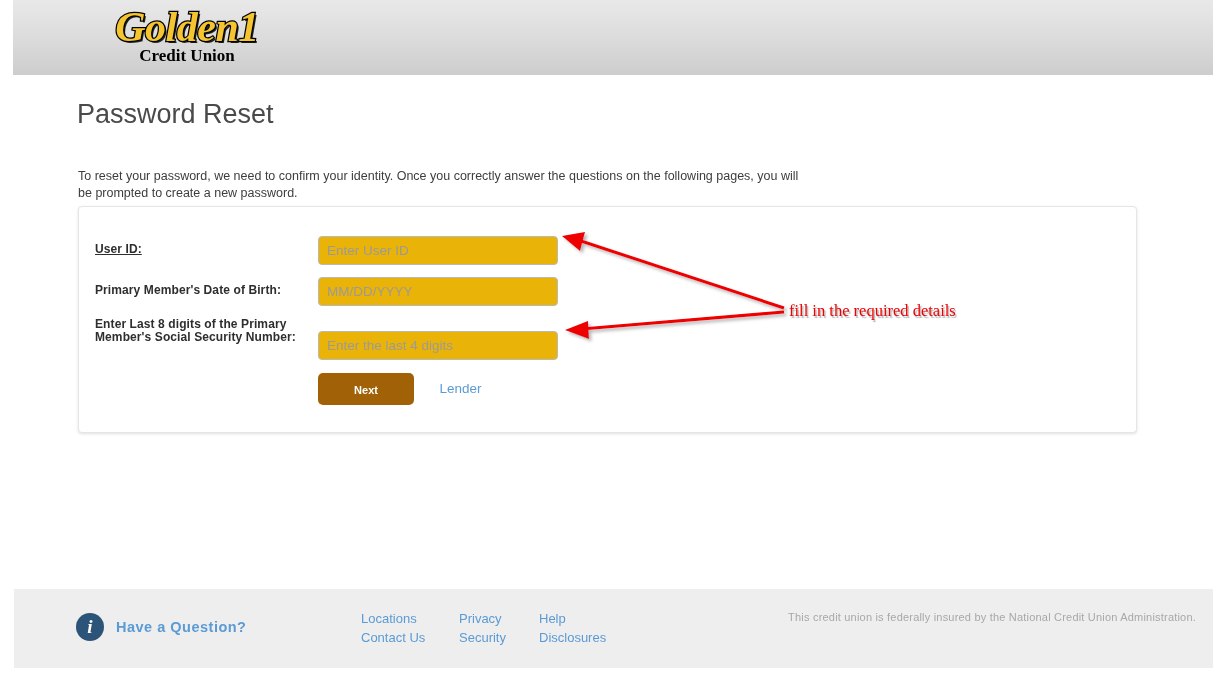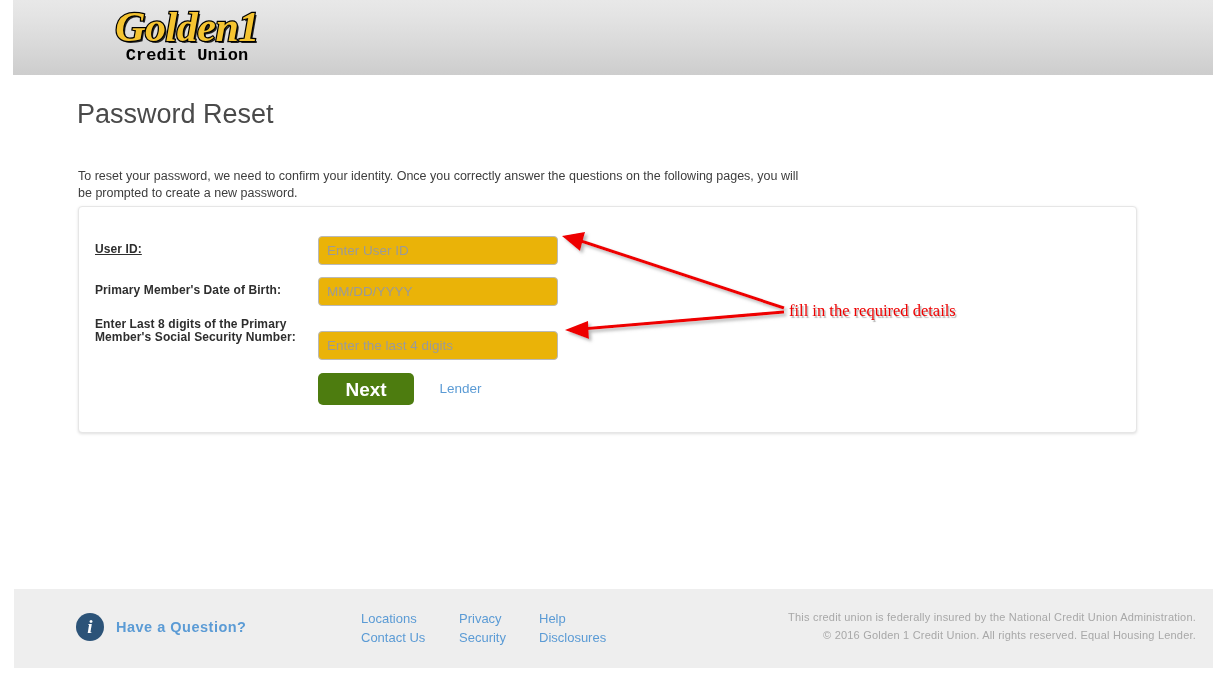--- a/index.html
+++ b/index.html
@@ -45,21 +45,21 @@
     letter-spacing: -0.5px;
     color: #f5c431;
     -webkit-text-stroke: 2.5px #000000;
     paint-order: stroke fill;
     text-shadow: 2px 2px 0px rgba(0,0,0,0.85);
     white-space: nowrap;
   }
   .logo-sub {
     display: block;
     margin-top: -3px;
-    font-family: Liberation Mono, monospace;
+    font-family: Liberation Serif, serif;
     font-weight: bold;
     font-size: 17px;
     line-height: 19px;
     color: #000000;
     letter-spacing: 0px;
     white-space: nowrap;
   }
 
   
   .page-title {
@@ -143,23 +143,23 @@
     position: absolute;
     left: 239px;
     top: 166px;
   }
   .btn-next {
     display: inline-block;
     width: 96px;
     height: 32px;
     line-height: 32px;
     text-align: center;
-    background: #4d7c0f;
+    background: #a16207;
     color: #ffffff;
-    font-size: 19px;
+    font-size: 11px;
     font-weight: bold;
     border: none;
     border-radius: 5px;
     cursor: pointer;
     font-family: "Liberation Sans", sans-serif;
     vertical-align: middle;
   }
   .btn-cancel {
     display: inline-block;
     margin-left: 21px;
@@ -323,15 +323,14 @@
     <a>Privacy</a>
     <a>Security</a>
   </div>
   <div class="link-col c3">
     <a>Help</a>
     <a>Disclosures</a>
   </div>
 
   <div class="footer-legal">
     <div>This credit union is federally insured by the National Credit Union Administration.</div>
-    <div>© 2016 Golden 1 Credit Union. All rights reserved. Equal Housing Lender.</div>
   </div>
 </div>
 
 </body></html>

